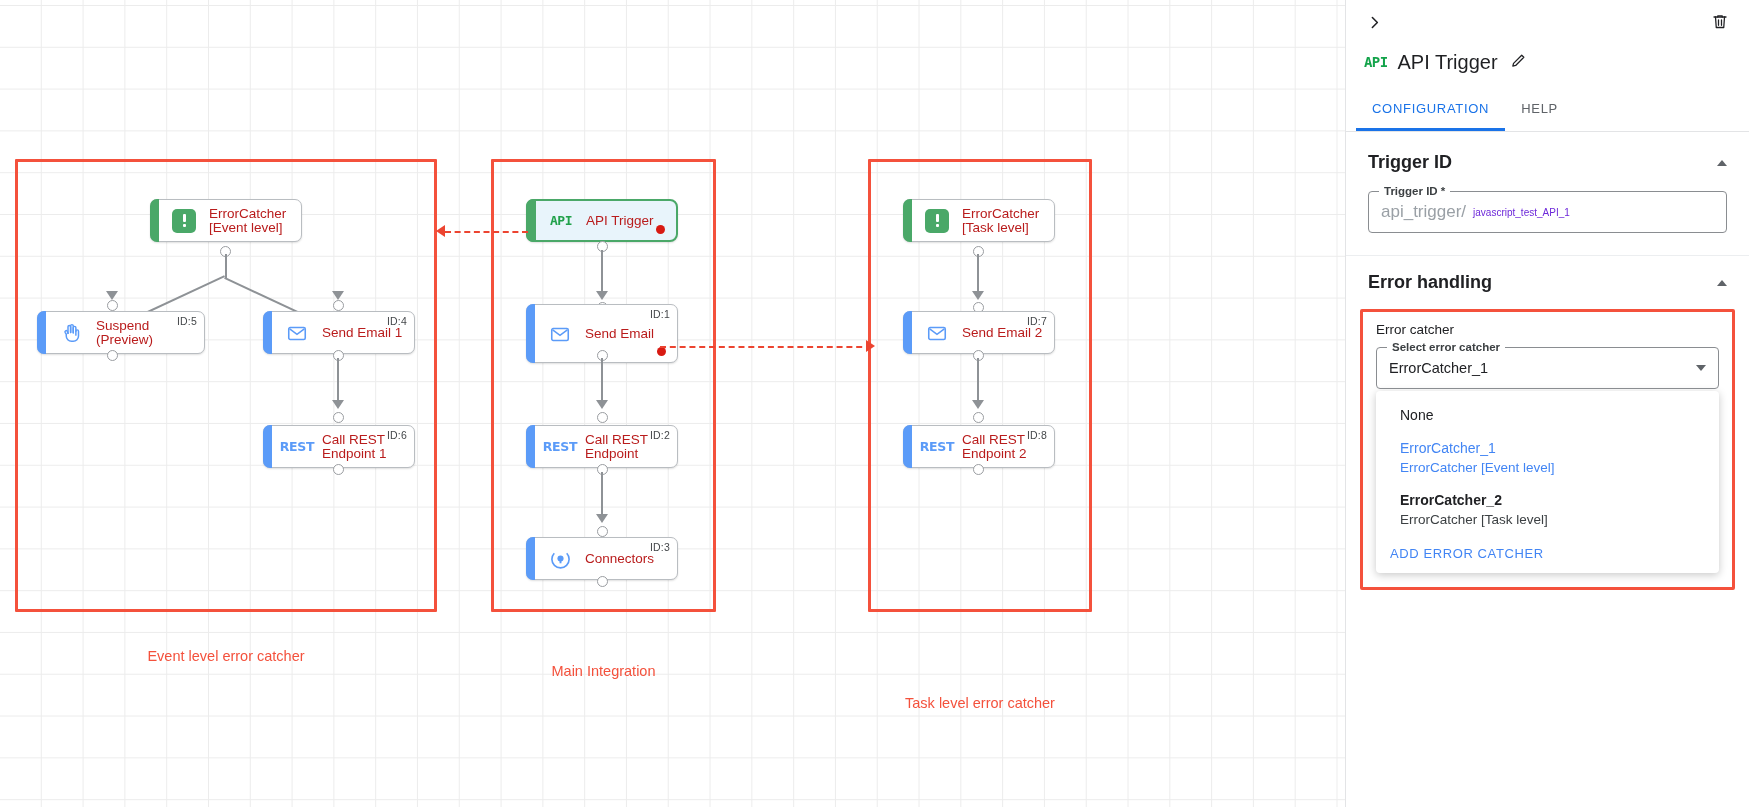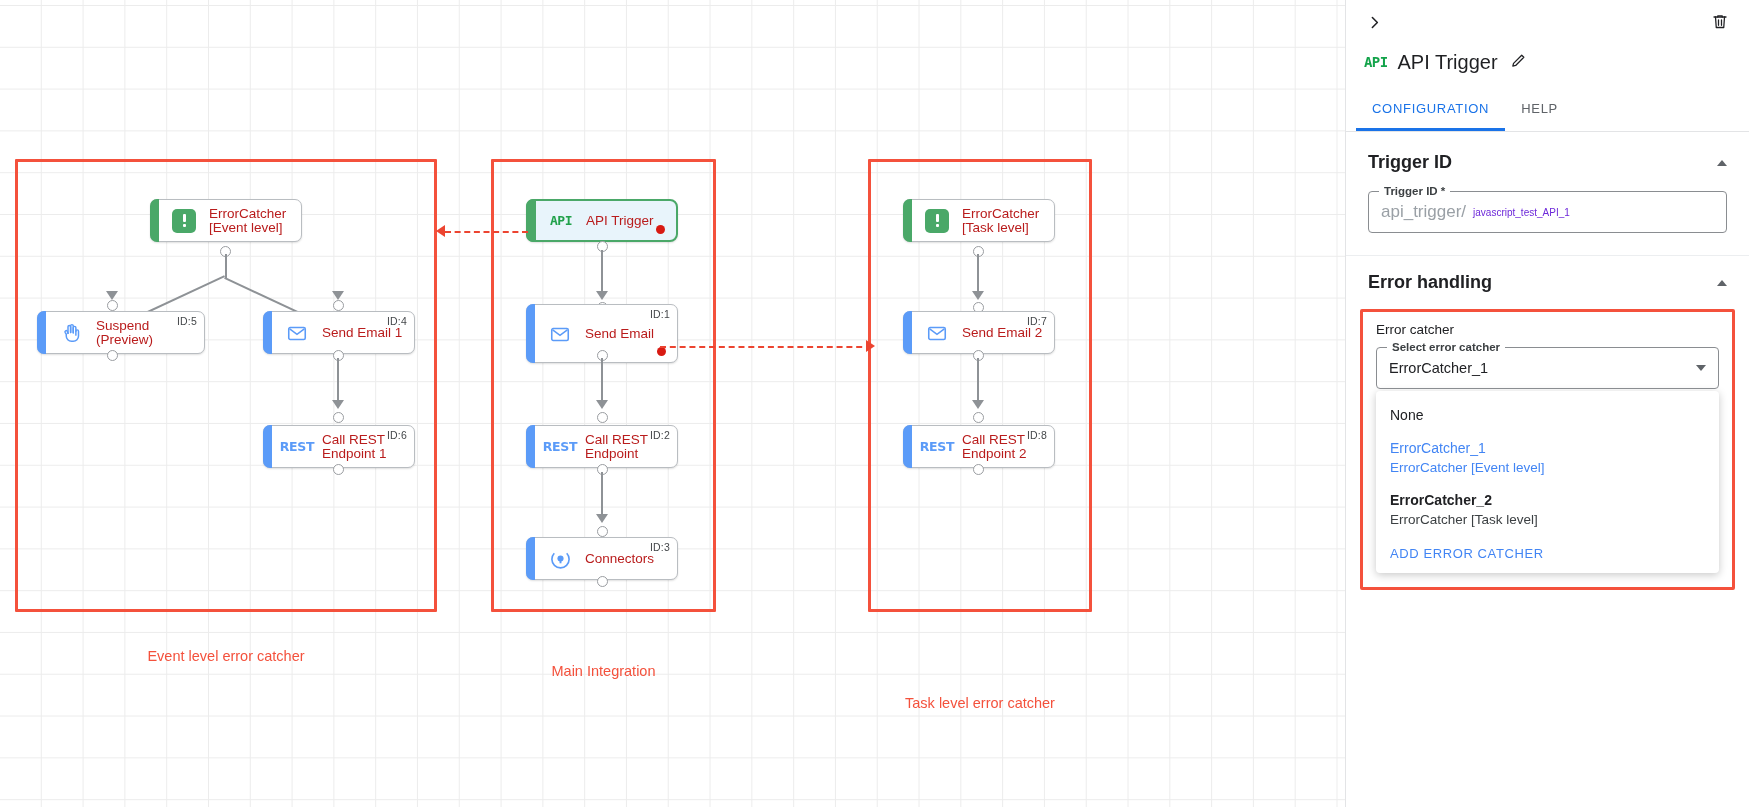--- a/index.html
+++ b/index.html
@@ -288,21 +288,21 @@
   }
 
   .menu {
     margin-top: 2px;
     background: #ffffff;
     box-shadow: 0 2px 8px rgba(0,0,0,.22);
     border-radius: 4px;
     padding: 8px 0 10px 0;
   }
   .menu-item {
-    padding: 7px 14px;
+    padding: 7px 24px;
     cursor: pointer;
   }
   .mi-main { font-size: 14px; color: #202124; line-height: 19px; }
   .mi-main.blue { color: #4285f4; }
   .mi-sub { font-size: 13.5px; color: #3c4043; line-height: 19px; }
   .mi-sub.blue { color: #4285f4; }
   .menu-item.bold .mi-main { font-weight: 700; }
   .menu-action {
     padding: 10px 14px 2px 14px;
     font-size: 13px; letter-spacing: .6px;

